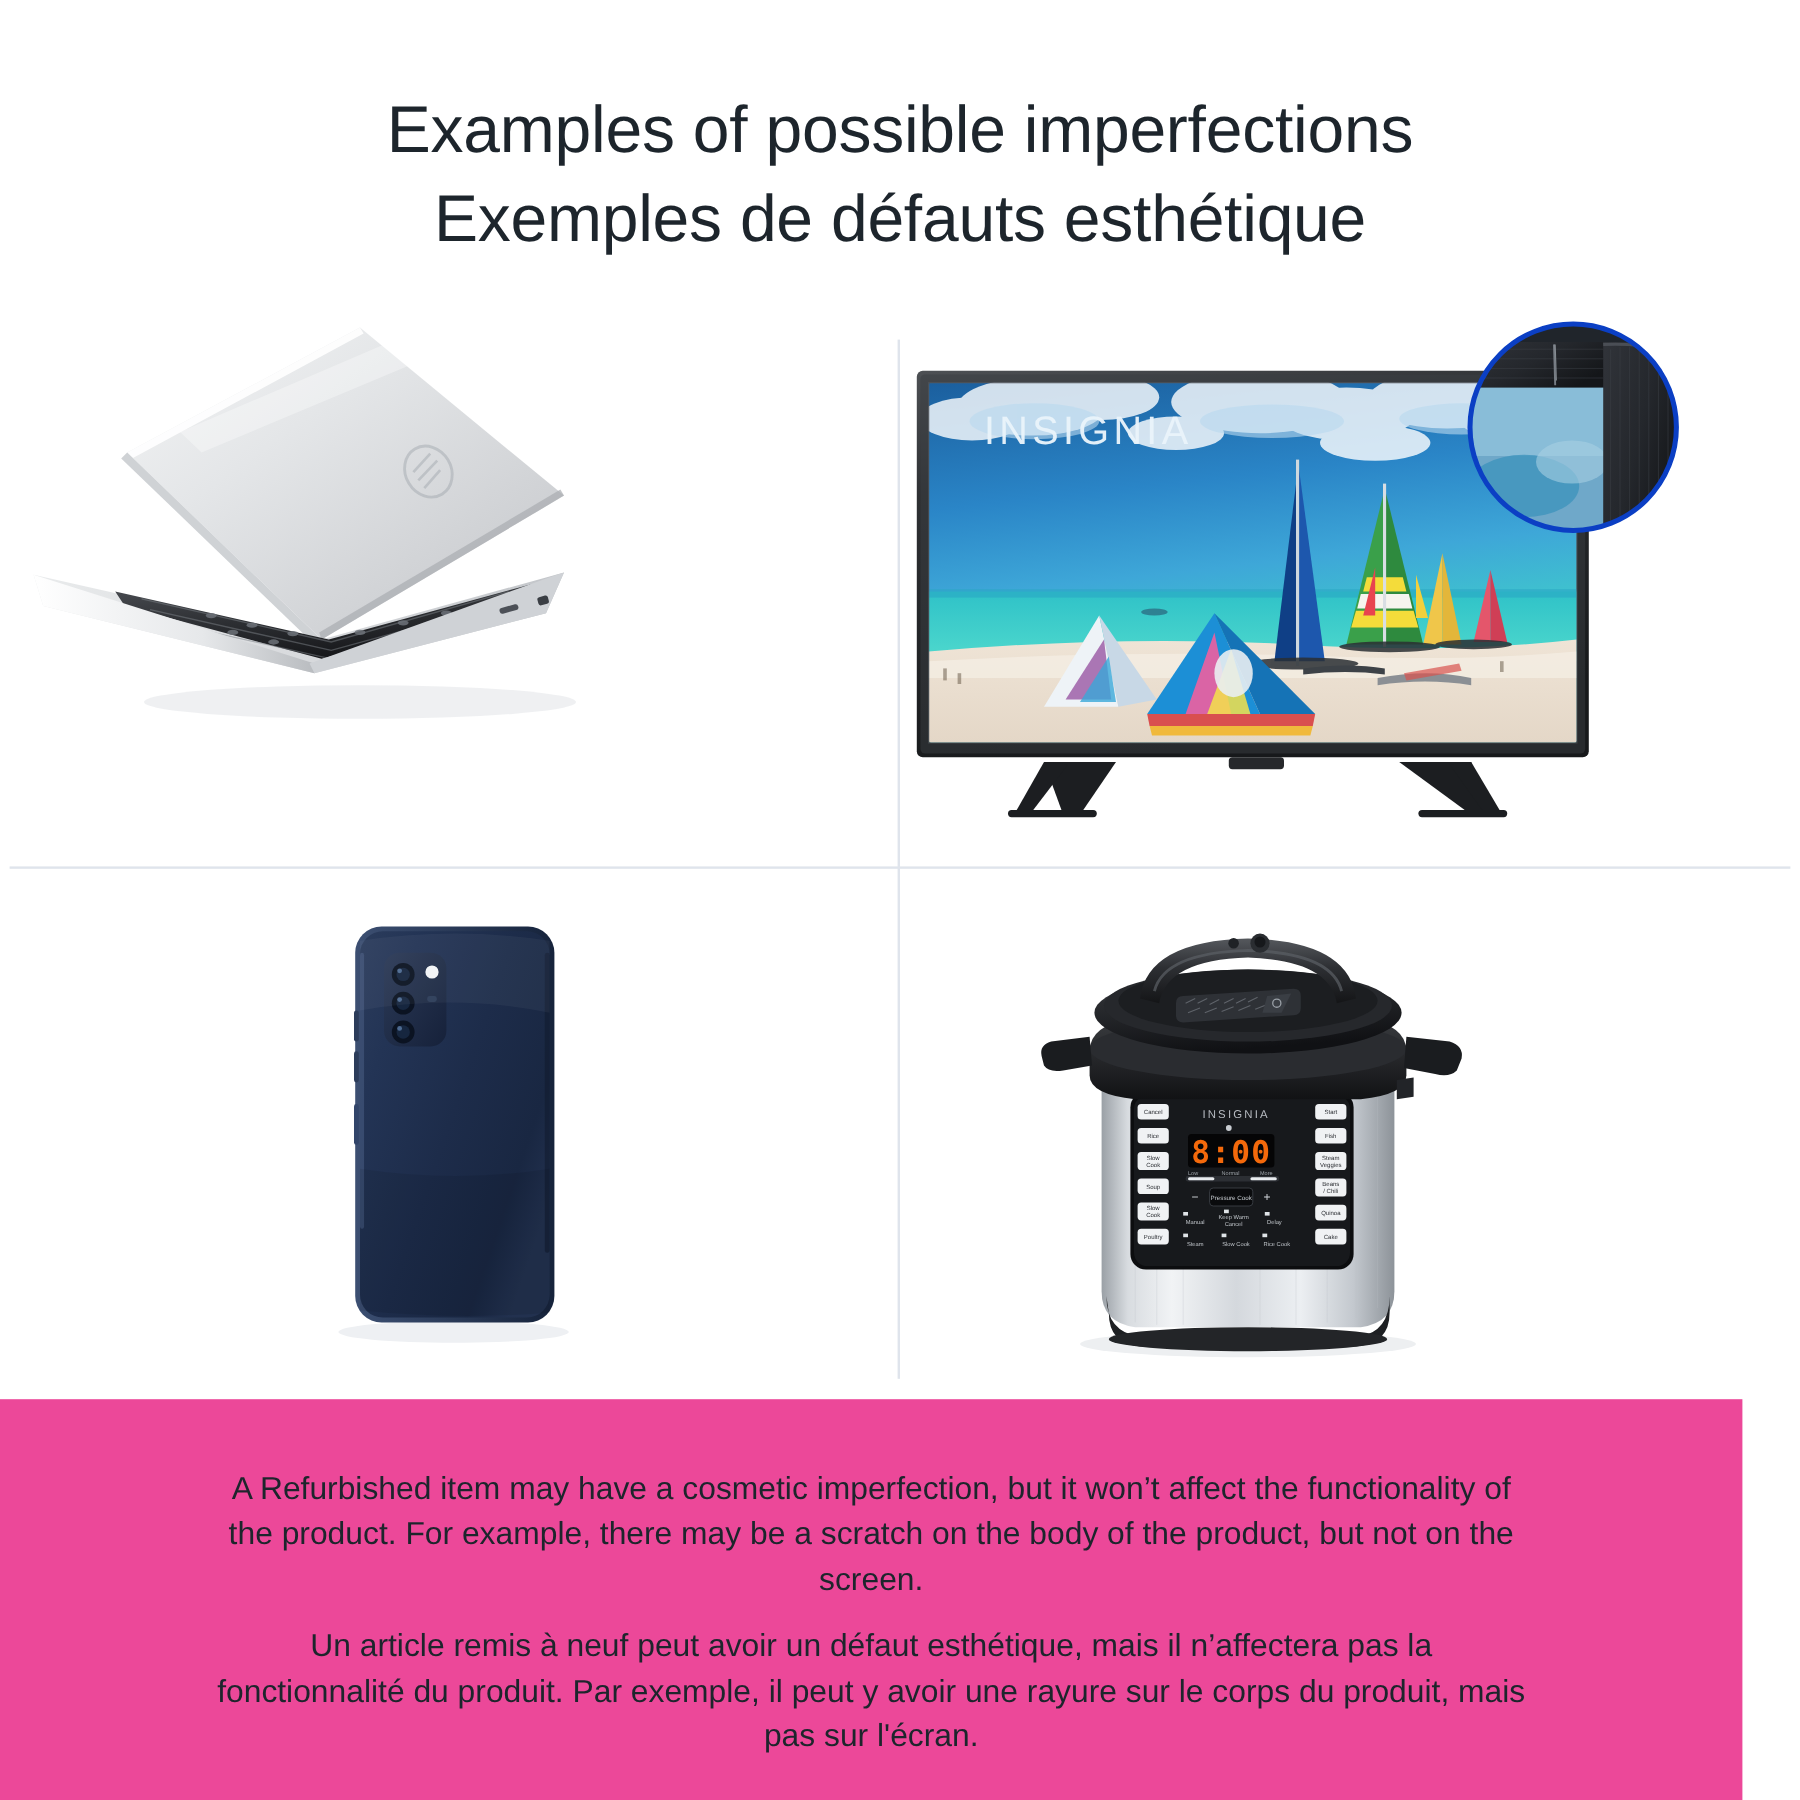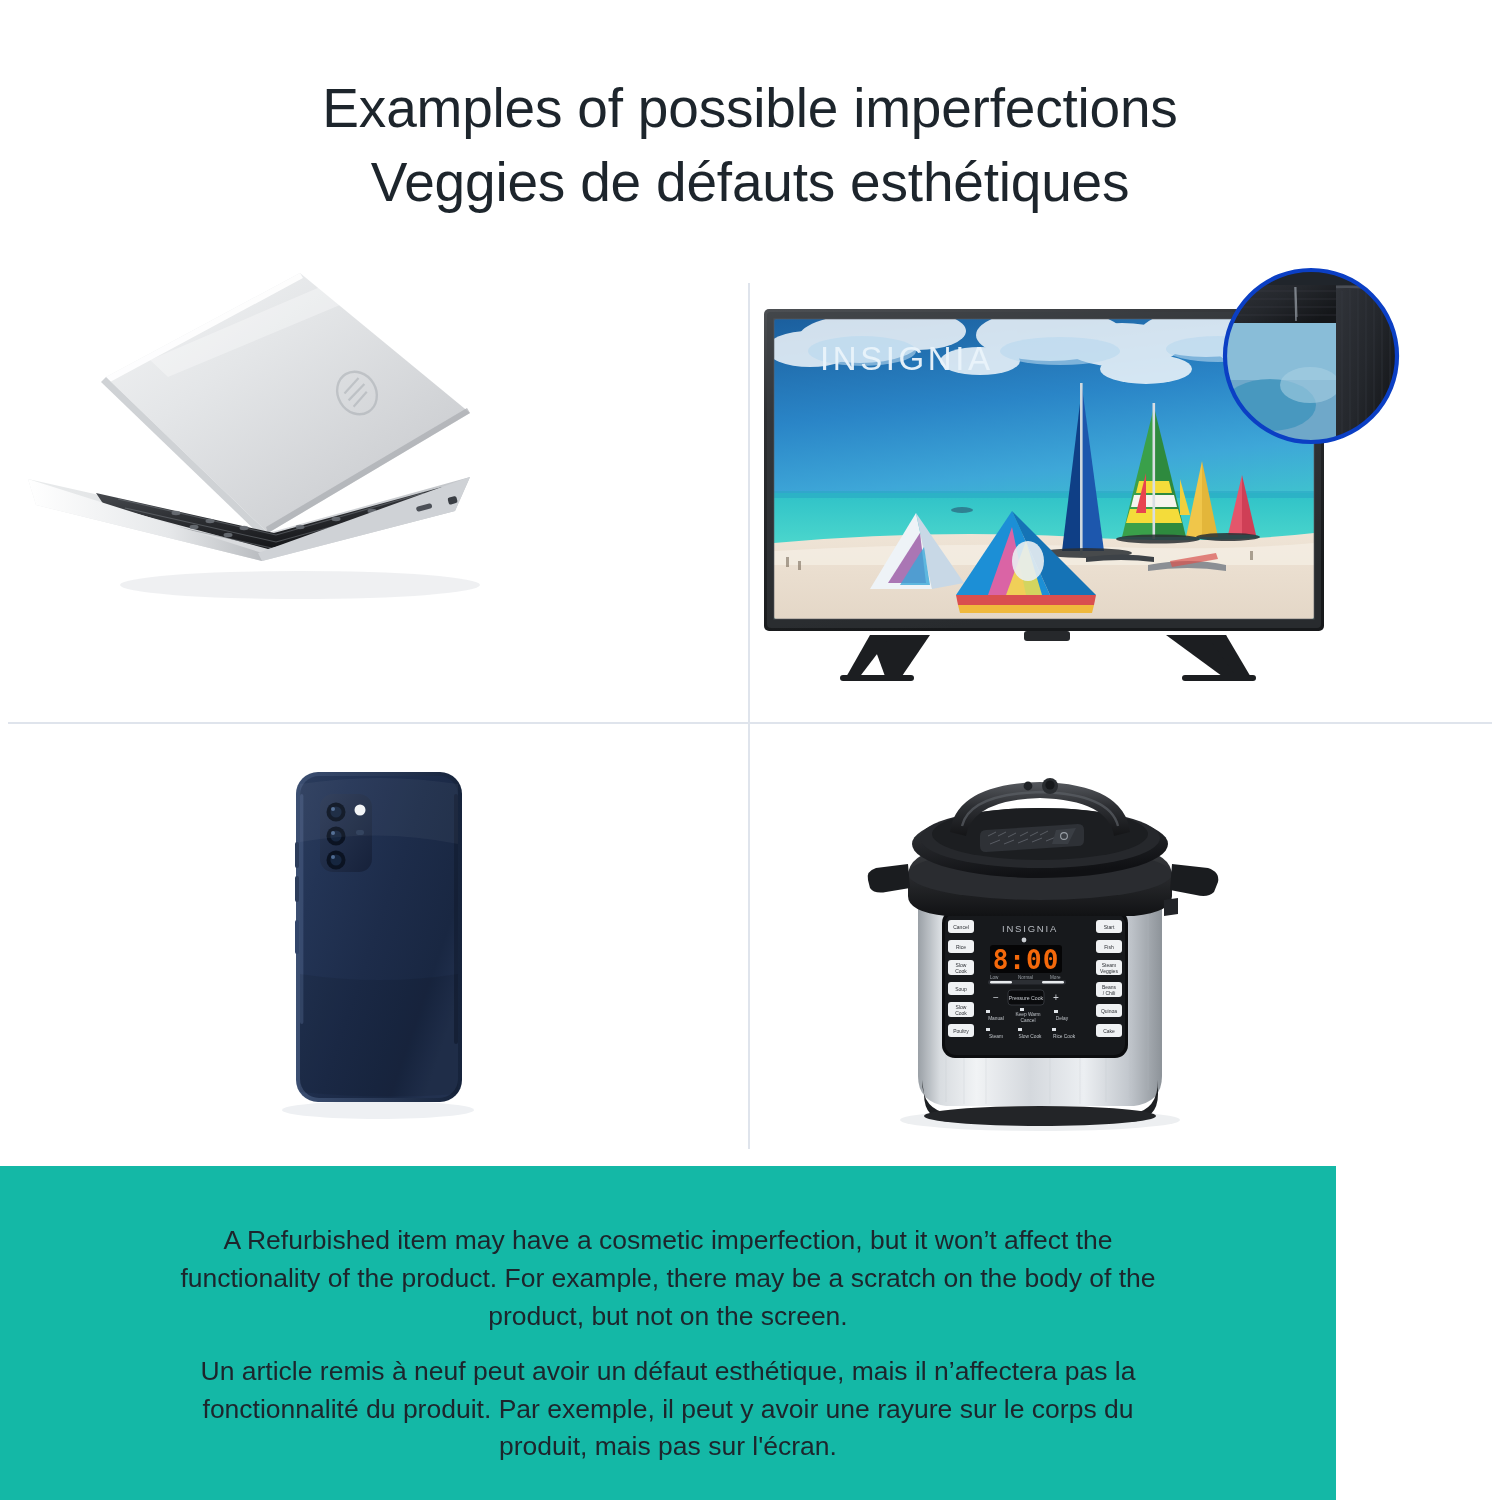--- a/index.html
+++ b/index.html
@@ -47,39 +47,39 @@
   .tv-wrap { position: absolute; left: 0; top: 0; width: 750px; height: 457px; }
 
   
   .phone-wrap { position: absolute; left: 0; top: 0; width: 748px; height: 442px; }
 
   
   .cooker-wrap { position: absolute; left: 0; top: 0; width: 750px; height: 442px; }
 
   
   .footer {
-    position: absolute; top: 1166px; left: 0; width: 1336px; height: 334px;
-    background: #14b8a6;
+    position: absolute; top: 1166px; left: 0; width: 1452px; height: 334px;
+    background: #ec4899;
     display: flex; flex-direction: column; align-items: center; justify-content: flex-start;
     padding: 56px 180px 0 180px;
   }
   .footer p {
     font-size: 26.5px; font-weight: 400; color: #1d252c;
     text-align: center; line-height: 1.43; max-width: 1140px;
   }
   .footer p + p { margin-top: 17px; }
 </style>
 </head>
 <body>
 
 <div id="page">
 
   <div class="header">
     <div class="title-line">Examples of possible imperfections</div>
-    <div class="title-line">Veggies de défauts esthétiques</div>
+    <div class="title-line">Exemples de défauts esthétique</div>
   </div>
 
   <div class="grid">
     <div class="divider-v"></div>
     <div class="divider-h"></div>
 
     <div class="cell cell-laptop">
       <svg class="laptop-wrap" viewBox="0 0 748 457">
         <defs>
           <linearGradient id="lidGrad" x1="0" y1="0" x2="1" y2="1">

